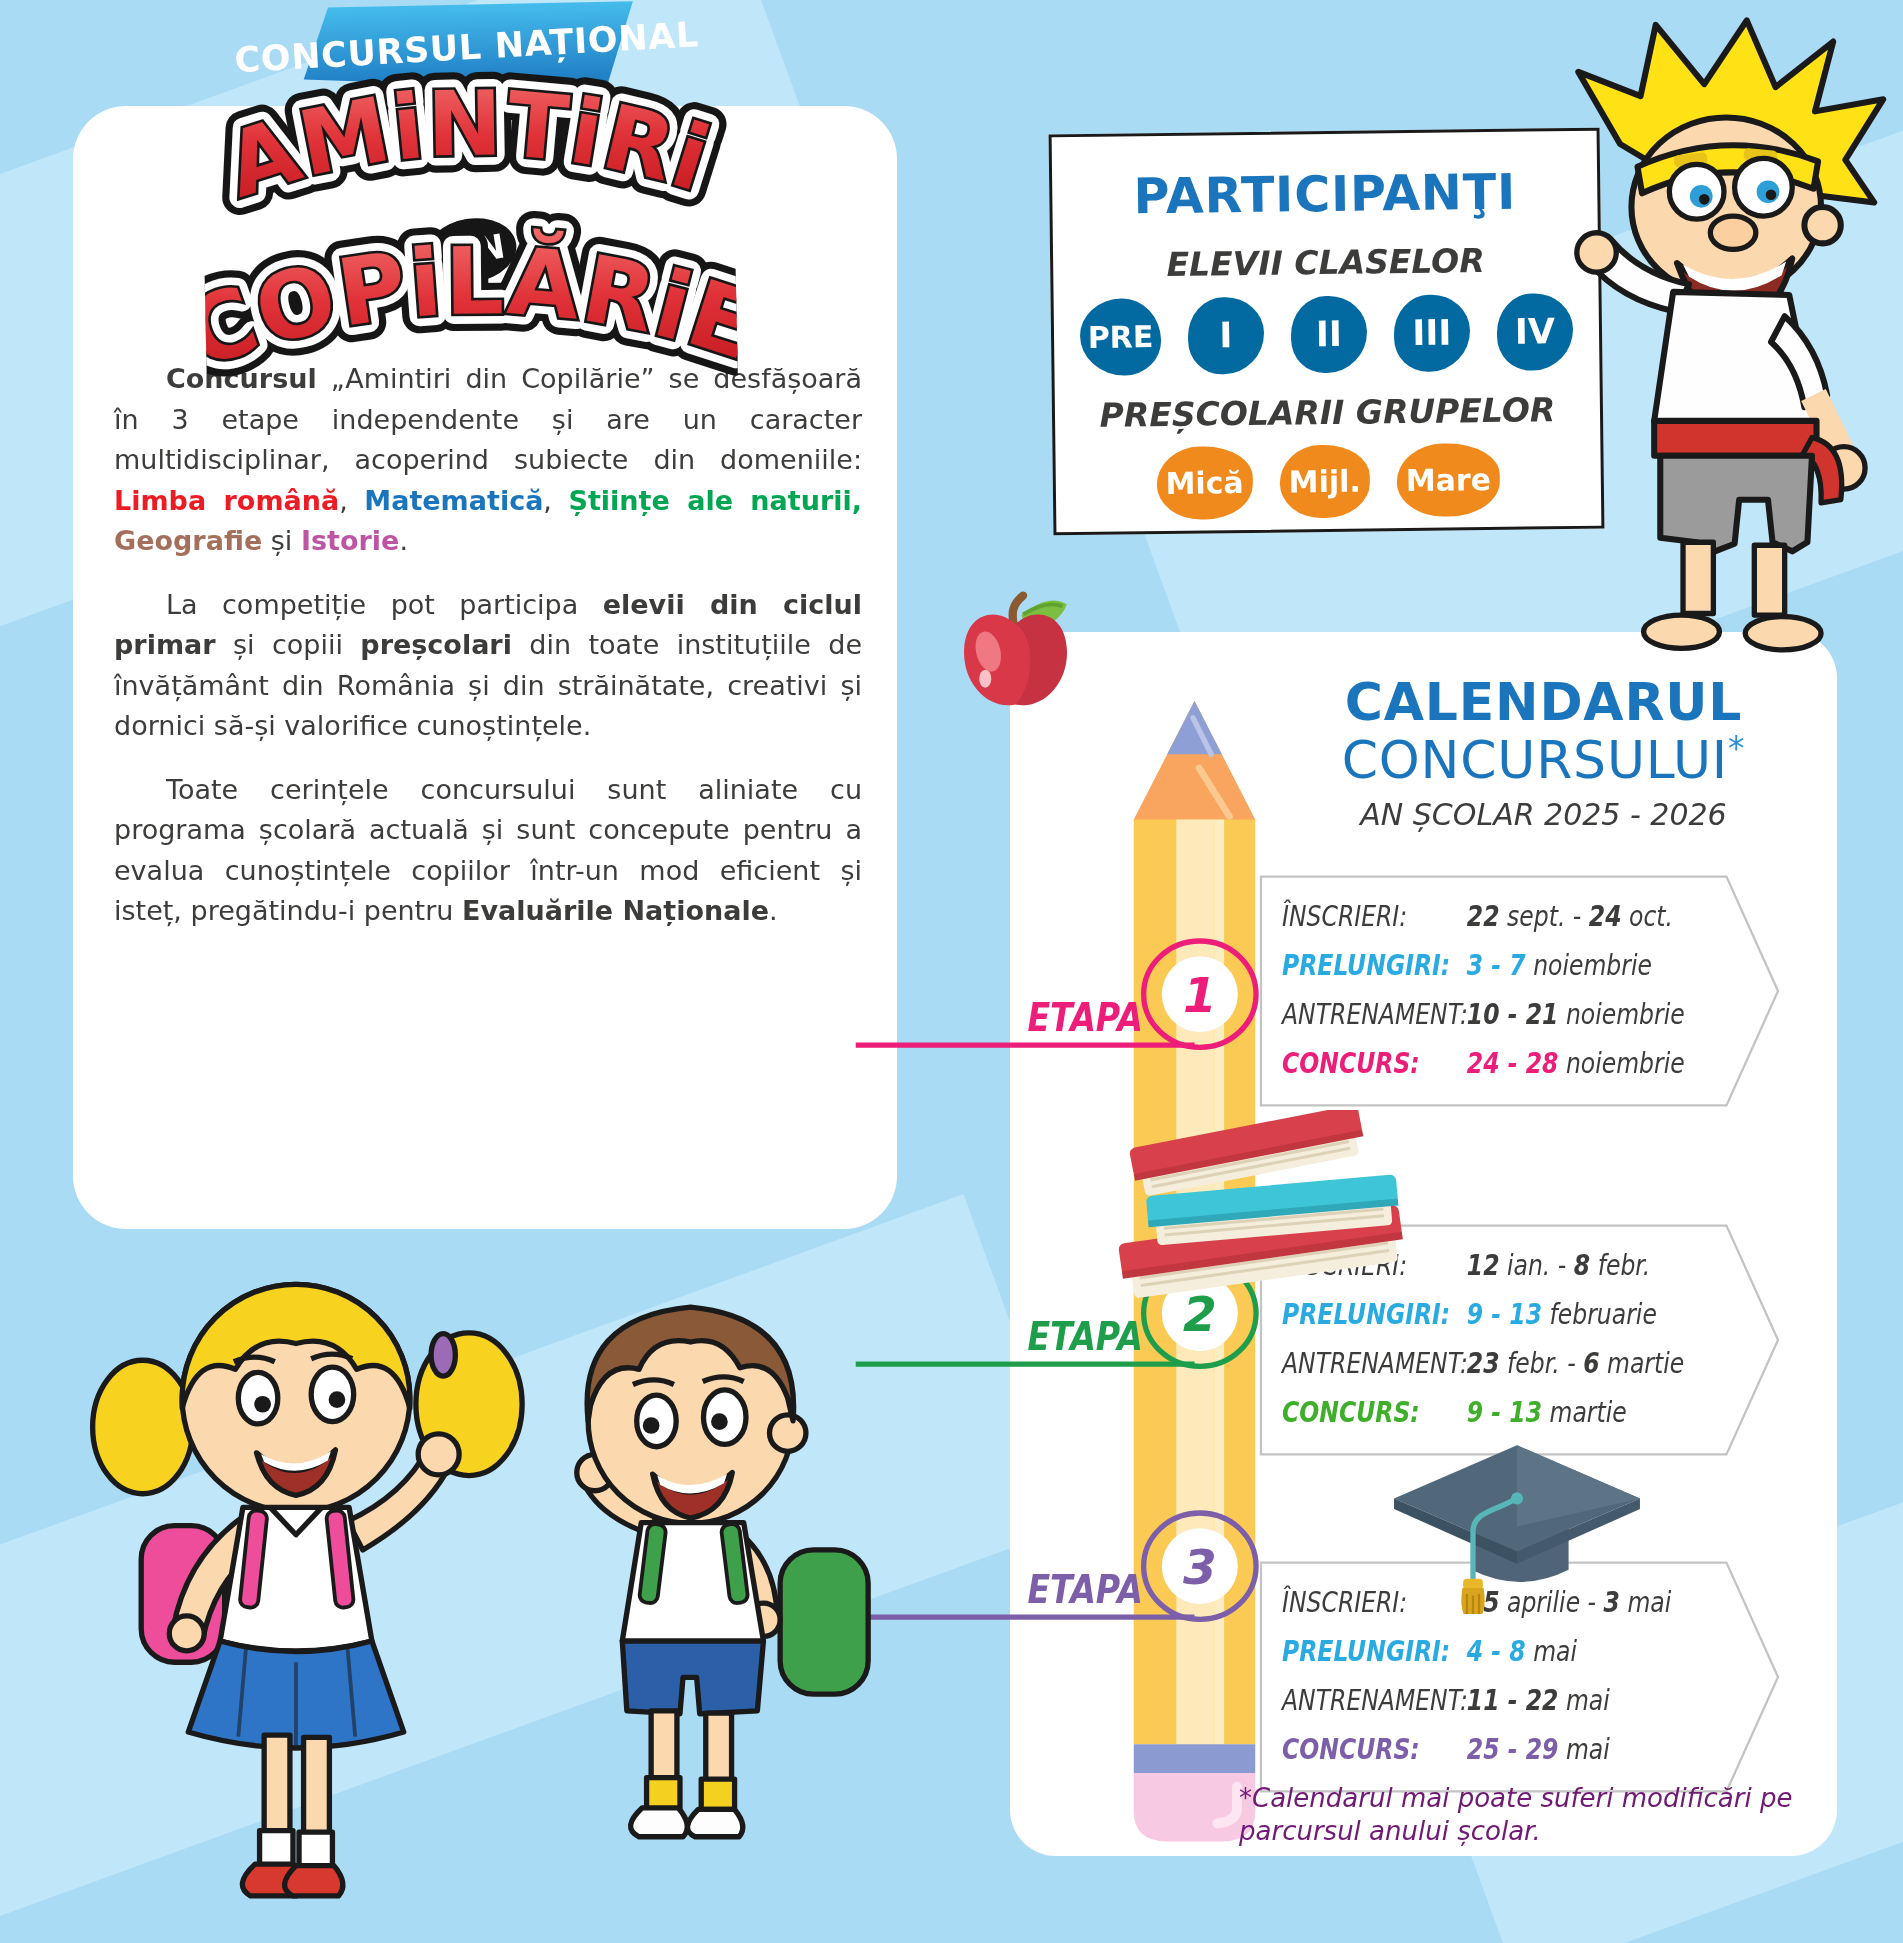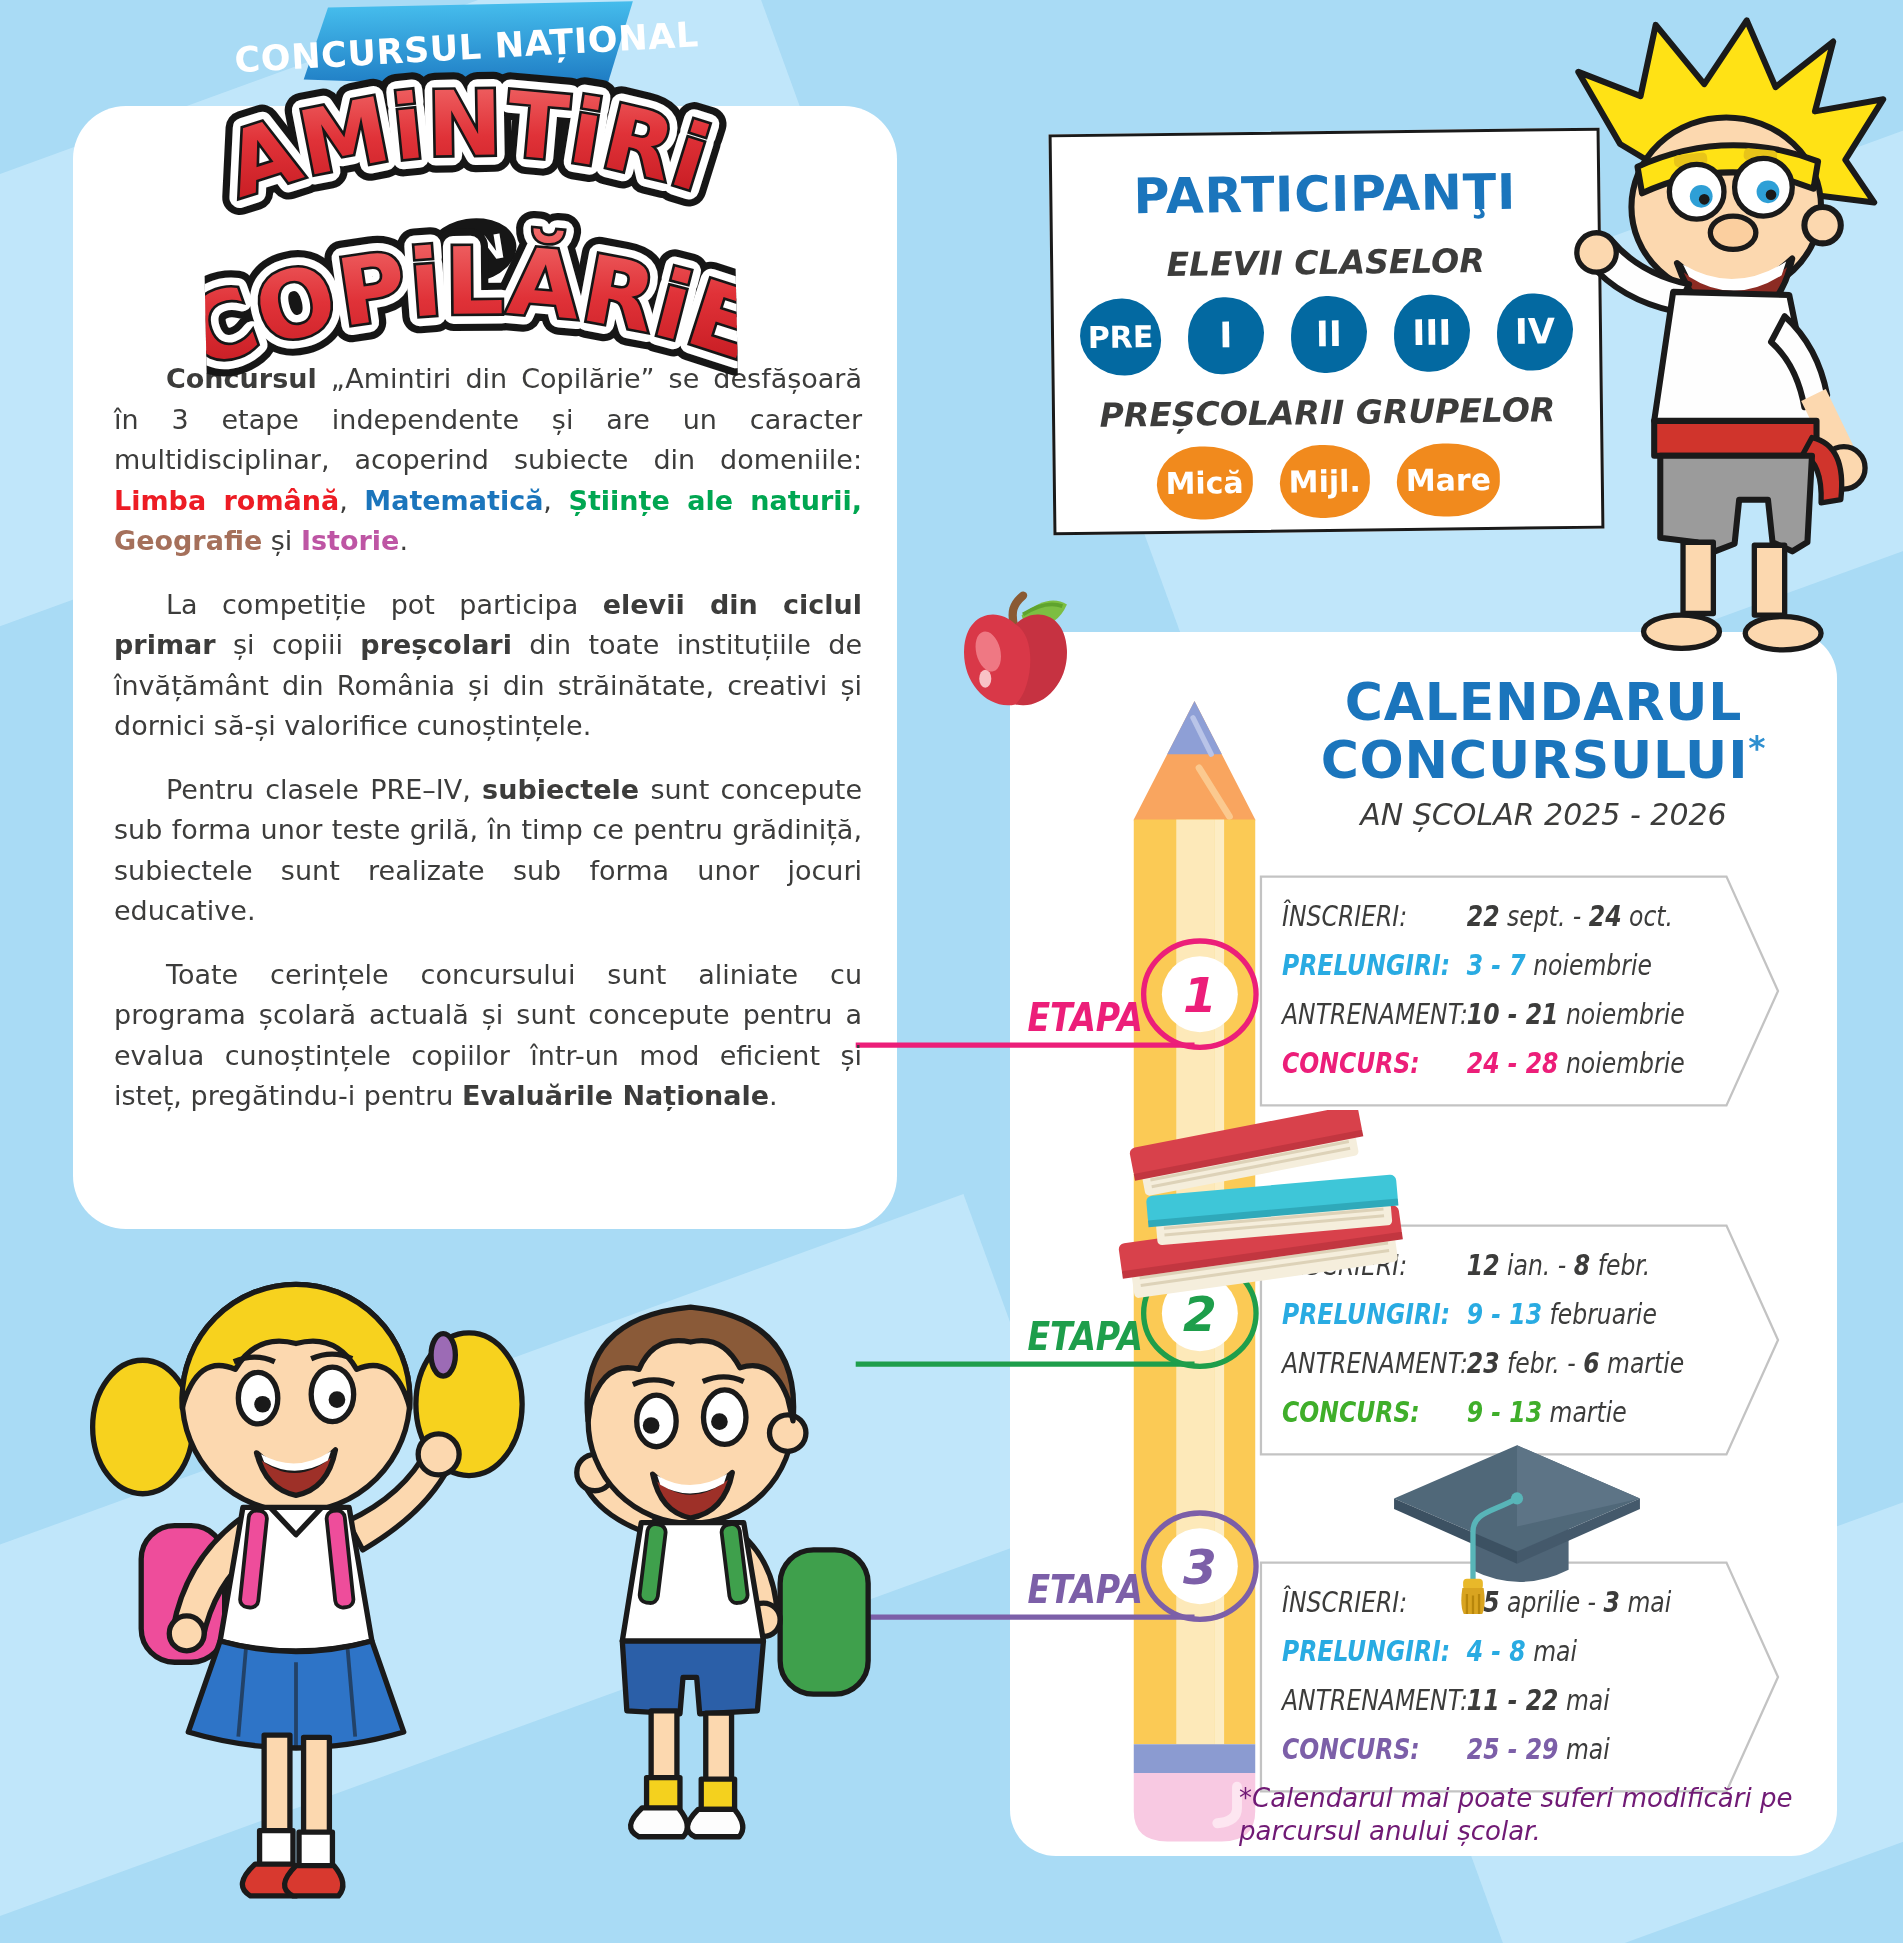--- a/index.html
+++ b/index.html
@@ -50,21 +50,21 @@
     display:flex;align-items:center;justify-content:center;padding:0 9px;box-sizing:border-box;
     border-radius:47% 53% 52% 48% / 55% 45% 50% 50%;
   }
   
   .calendar-card{
     position:absolute;left:1010px;top:632px;width:827px;height:1224px;
     background:#ffffff;border-radius:46px;z-index:2;
   }
   .cal-title{position:absolute;left:1274px;top:674px;width:539px;text-align:center;z-index:3;}
   .cal-title .l1{font-weight:700;font-size:52px;color:#1B75BC;letter-spacing:0.8px;line-height:1.1;}
-  .cal-title .l2{font-weight:700;font-size:52px;color:#1B75BC;letter-spacing:0.8px;line-height:1.1;}
+  .cal-title .l2{font-weight:400;font-size:52px;color:#1B75BC;letter-spacing:0.8px;line-height:1.1;}
   .cal-title .star{font-size:33px;vertical-align:super;color:#2E8FD0;}
   .cal-sub{margin-top:7.6px;font-style:italic;font-size:30px;color:#3C3C3B;}
   
   .panel{position:absolute;left:1259px;width:524px;height:232px;z-index:3;}
   .panel svg.bg{position:absolute;left:0;top:0;}
   .rows{position:absolute;left:23px;top:16.7px;width:486px;}
   .prow{display:flex;height:49px;align-items:center;white-space:nowrap;
         transform:scaleX(.84);transform-origin:0 50%;font-size:28px;}
   .plbl{width:220px;flex:none;}
   .it{font-style:italic;}
@@ -120,21 +120,20 @@
   <circle cx="408" cy="420" r="7" fill="#161616"></circle>
 
   <text class="arc-text" font-size="122" fill="none" stroke="#161616" stroke-width="46" stroke-linejoin="round"><textPath href="#arcBot" startOffset="50%" text-anchor="middle">COPiLĂRiE</textPath></text>
   <text class="arc-text" font-size="122" fill="none" stroke="#ffffff" stroke-width="27" stroke-linejoin="round"><textPath href="#arcBot" startOffset="50%" text-anchor="middle">COPiLĂRiE</textPath></text>
   <text class="arc-text" font-size="122" fill="url(#redGrad)" stroke="#161616" stroke-width="7" paint-order="stroke"><textPath href="#arcBot" startOffset="50%" text-anchor="middle">COPiLĂRiE</textPath></text>
 </svg>
 
 <div class="intro">
     <p class="para"><span class="b">Concursul</span><span> „Amintiri din Copilărie” se desfășoară în 3 etape independente și are un caracter multidisciplinar, acoperind subiecte din domeniile: </span><span class="b red">Limba română</span><span>, </span><span class="b blue2">Matematică</span><span>, </span><span class="b green2">Științe ale naturii,</span><span> </span><span class="b brown">Geografie</span><span> și </span><span class="b mag">Istorie</span><span>.</span></p>
     <p class="para"><span>La competiție pot participa </span><span class="b">elevii din ciclul primar</span><span> și copiii </span><span class="b">preșcolari</span><span> din toate instituțiile de învățământ din România și din străinătate, creativi și dornici să-și valorifice cunoștințele.</span></p>
-    <p class="para"><span>Pentru clasele PRE–IV, </span><span class="b">subiectele</span><span> sunt concepute sub forma unor teste grilă, în timp ce pentru grădiniță, subiectele sunt realizate sub forma unor jocuri educative.</span></p>
     <p class="para"><span>Toate cerințele concursului sunt aliniate cu programa școlară actuală și sunt concepute pentru a evalua cunoștințele copiilor într-un mod eficient și isteț, pregătindu-i pentru </span><span class="b">Evaluările Naționale</span><span>.</span></p>
   </div>
 
 <svg class="art" style="left:53px;top:1169px;" width="873" height="774" viewBox="0 0 1150 1020">
   <g stroke="#1A1A1A" stroke-width="7" stroke-linejoin="round">
 
     <ellipse cx="118" cy="340" rx="66" ry="88" fill="#F7D21E"></ellipse>
     <ellipse cx="548" cy="310" rx="70" ry="94" fill="#F7D21E"></ellipse>
     <ellipse cx="514" cy="245" rx="16" ry="28" fill="#9C6BB5"></ellipse>
 

